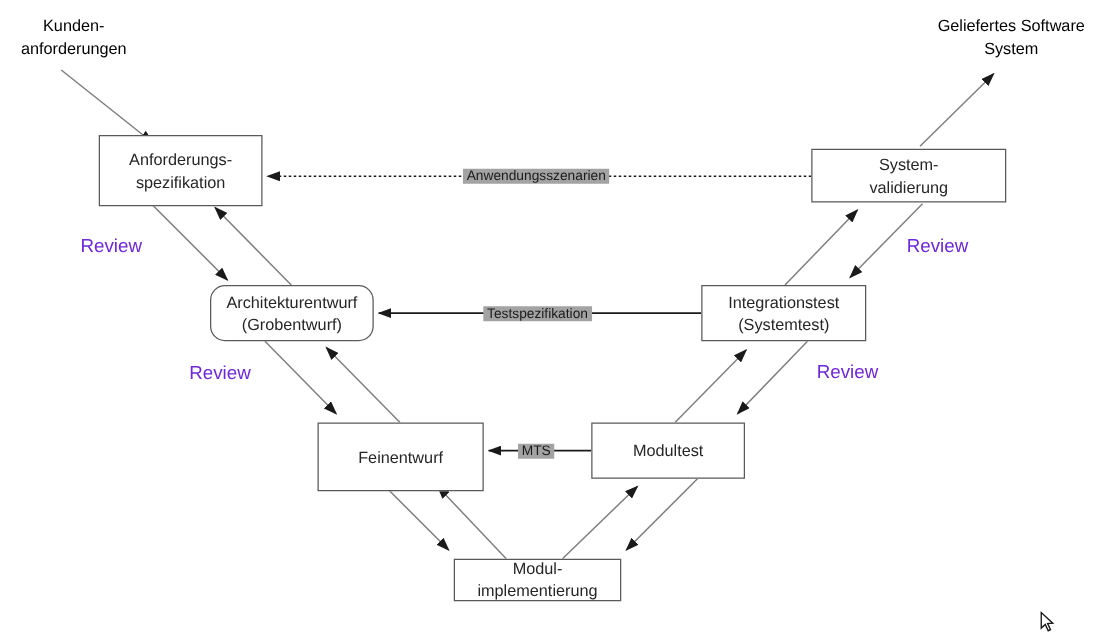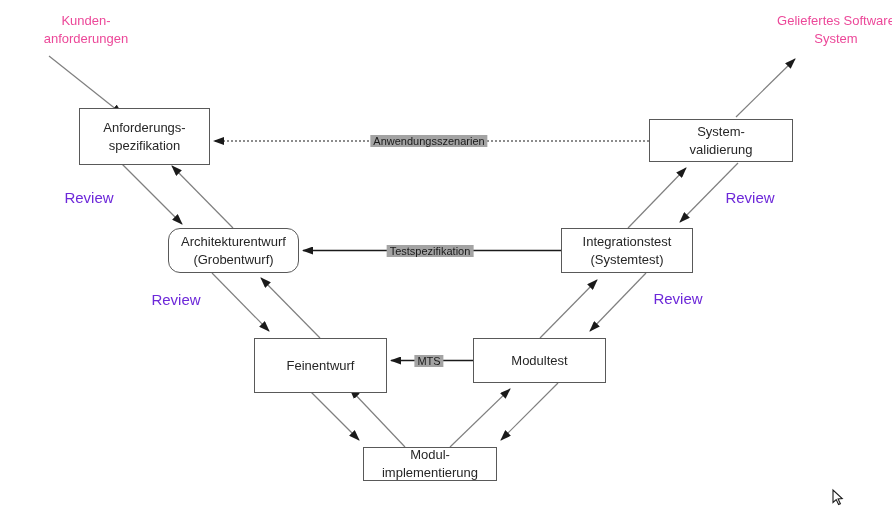--- a/index.html
+++ b/index.html
@@ -33,45 +33,44 @@
     font-size: 13px;
     line-height: 18px;
     color: #262626;
     box-sizing: border-box;
   }
   .free-text {
     position: absolute;
     text-align: center;
     font-size: 13px;
     line-height: 18px;
-    color: #ec4899;
-    margin-left: 27px;
+    color: #000000;
   }
   .review-label {
     position: absolute;
     transform: translate(-50%, -50%);
     font-size: 15px;
     color: #6d28d9;
     white-space: nowrap;
   }
   .edge-label {
     position: absolute;
     transform: translate(-50%, -50%);
     font-size: 11px;
     color: #1a1a1a;
     background: #a3a3a3;
     padding: 0 3px;
     white-space: nowrap;
   }
   .box-anforderung      { left: 79px;  top: 108px; width: 131px; height: 57px; }
-  .box-systemval        { left: 649px; top: 119px; width: 144px; height: 43px; }
+  .box-systemval        { left: 649px; top: 119px; width: 156px; height: 43px; }
   .box-architektur      { left: 168px; top: 228px; width: 131px; height: 45px; border-radius: 12px; }
   .box-integration      { left: 561px; top: 228px; width: 132px; height: 45px; }
   .box-feinentwurf      { left: 254px; top: 338px; width: 133px; height: 55px; }
-  .box-modultest        { left: 473px; top: 338px; width: 133px; height: 45px; }
+  .box-modultest        { left: 473px; top: 338px; width: 123px; height: 45px; }
   .box-modulimpl        { left: 363px; top: 447px; width: 134px; height: 34px; }
   .txt-kunden           { left: 0px;   top: 12px;  width: 118px; }
   .txt-geliefertes      { left: 744px; top: 12px;  width: 130px; }
   .review-1 { left: 89px;  top: 197px; }
   .review-2 { left: 176px; top: 299px; }
   .review-3 { left: 750px; top: 197px; }
   .review-4 { left: 678px; top: 298px; }
   .lbl-anwendung { left: 429px; top: 141px; }
   .lbl-testspez  { left: 430px; top: 251px; }
   .lbl-mts       { left: 429px; top: 361px; }

